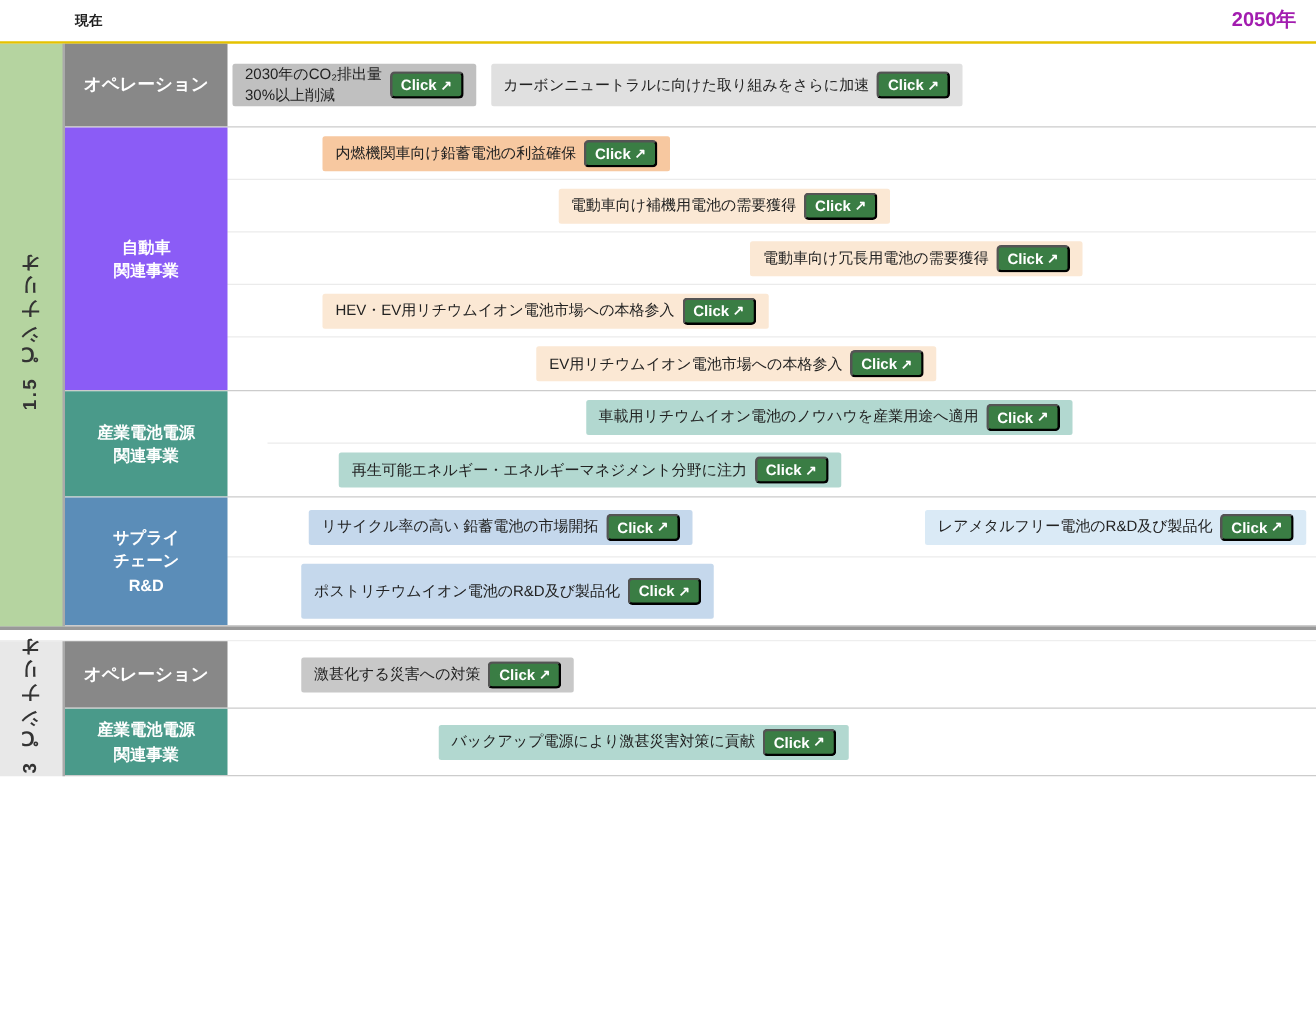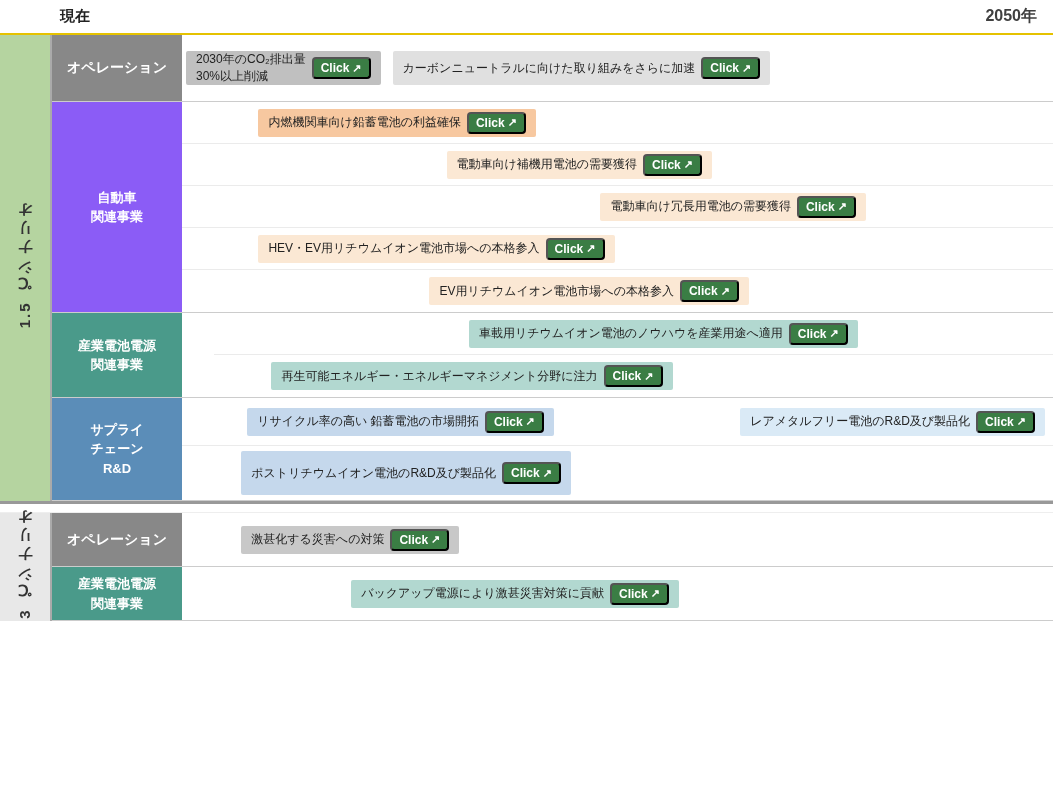--- a/index.html
+++ b/index.html
@@ -20,28 +20,28 @@
     
     .header-bar {
       display: flex;
       justify-content: space-between;
       align-items: center;
       padding: 6px 16px 6px 60px;
       background: #fff;
       border-bottom: 2px solid #e5c200;
     }
     .header-bar .header-left {
-      font-size: 15px;
+      font-size: 11px;
       font-weight: bold;
       color: #222;
     }
     .header-bar .header-right {
       font-size: 16px;
       font-weight: bold;
-      color: #404040;
+      color: #a21caf;
     }
 
     .click-btn {
       display: inline-flex;
       align-items: center;
       gap: 3px;
       background: #3a7d44;
       color: #fff;
       border-radius: 4px;
       padding: 2px 7px;

